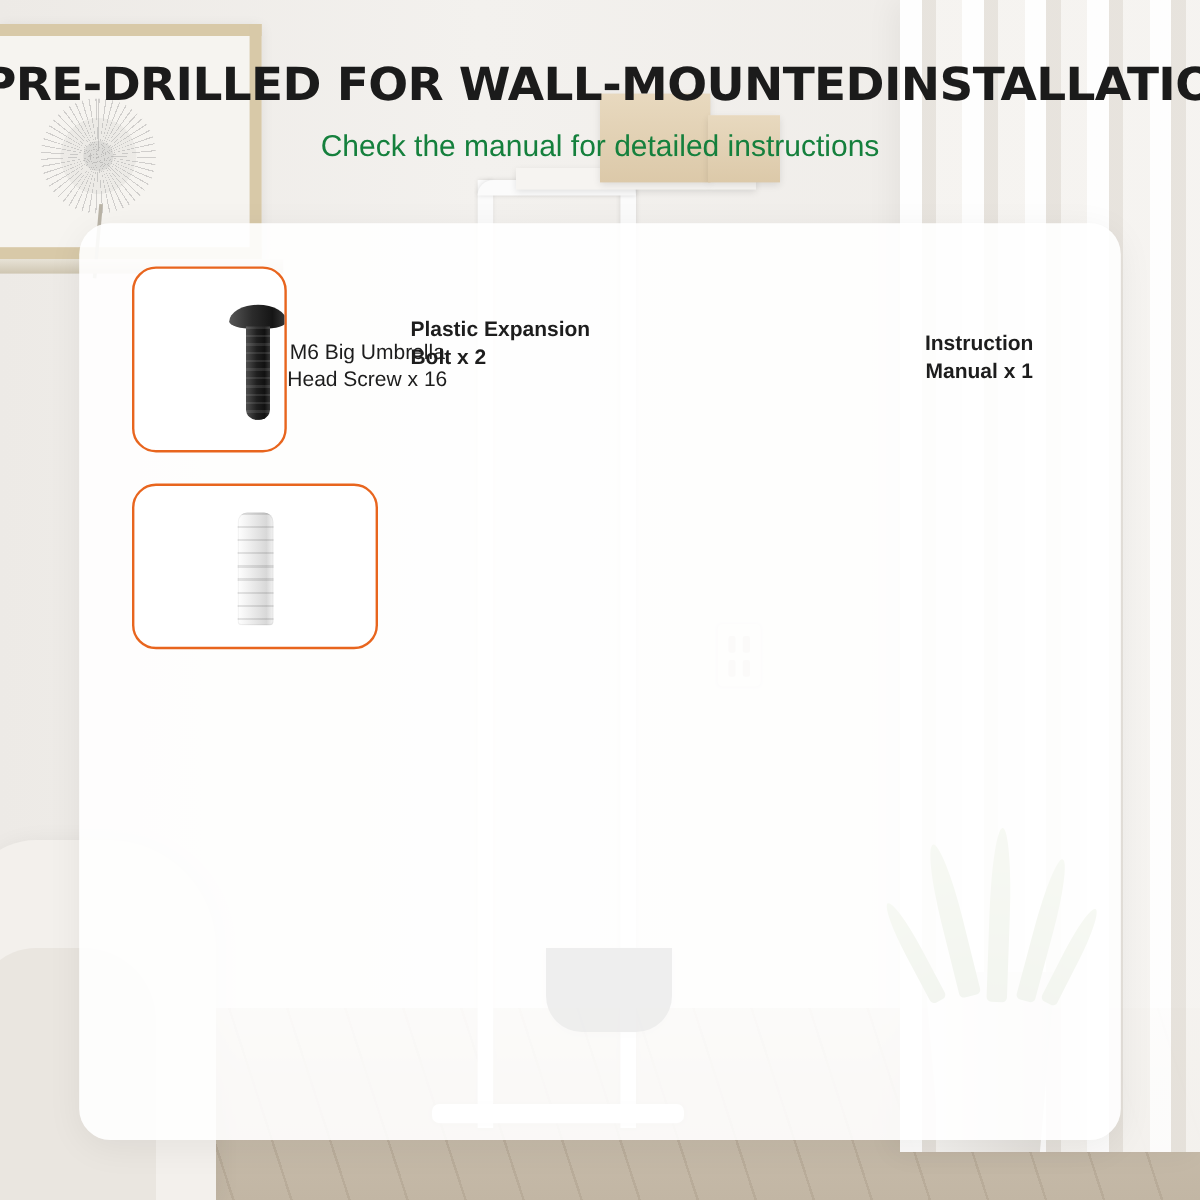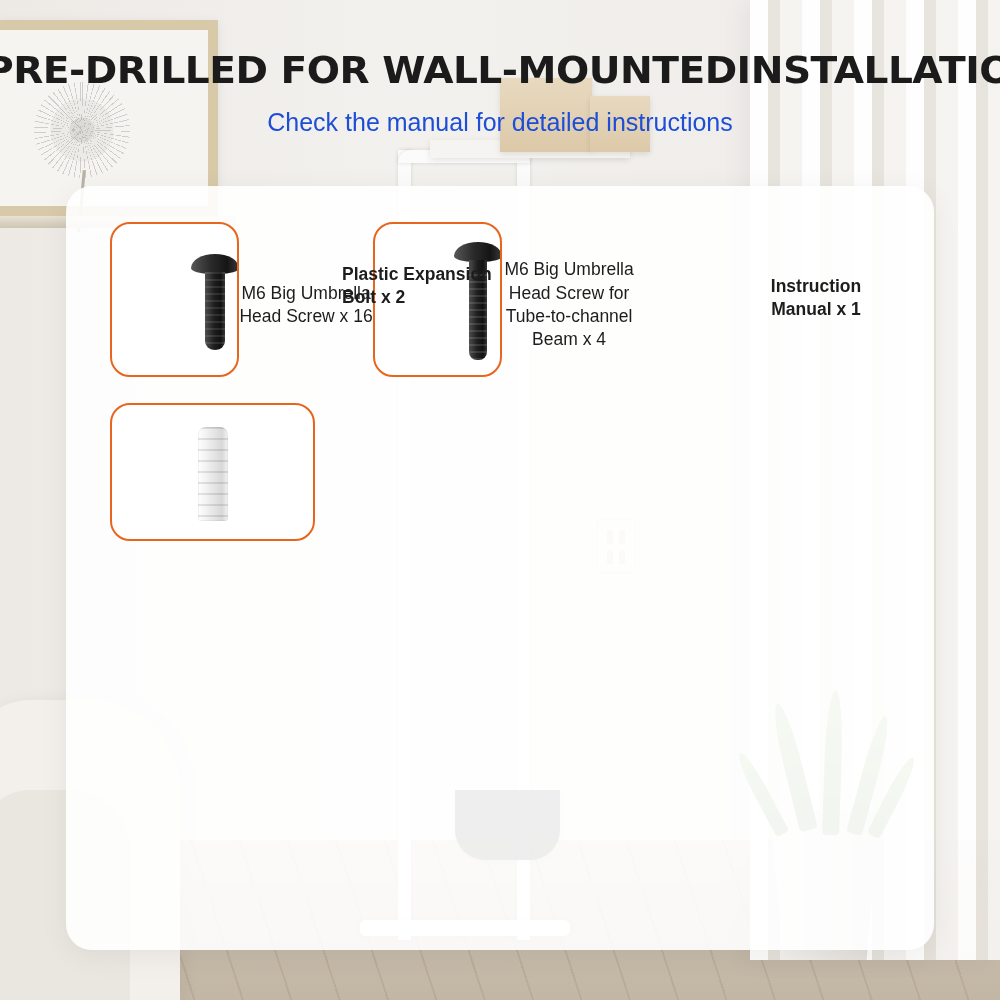--- a/index.html
+++ b/index.html
@@ -122,21 +122,21 @@
     font-size: 38px;
     letter-spacing: -0.5px;
     color: #1b1b1b;
     transform: scaleX(1.03);
     white-space: nowrap;
   }
   #subhead {
     position: absolute; top: 108px; left: 0; width: 1000px;
     text-align: center;
     font-size: 25px;
-    color: #1d4ed8;
+    color: #15803d;
   }
 
   
   .grid {
     position: absolute; left: 110px; top: 222px; width: 790px;
   }
   .row { display: flex; margin-bottom: 12px; }
   .cell { width: 263px; display: flex; flex-direction: row; align-items: center; }
   .cell.inline { flex-direction: row; align-items: center; justify-content: flex-start; }
 
@@ -271,28 +271,20 @@
     <div class="cell">
       <div class="swatch">
         <div class="pt head-dome" style="left:79px; top:30px; width:48px; height:20px;"></div>
         <div class="pt shaft" style="left:93px; top:48px; width:20px; height:78px; border-radius:0 0 9px 9px;"></div>
         <div class="pt" style="left:93px; top:48px; width:20px; height:78px; background:repeating-linear-gradient(to bottom, rgba(255,255,255,.10) 0 2px, rgba(0,0,0,0) 2px 7px); border-radius:0 0 9px 9px;"></div>
       </div>
       <div class="caption">M6 Big Umbrella Head Screw x 16</div>
     </div>
 
 
-    <div class="cell">
-      <div class="swatch">
-        <div class="pt head-dome" style="left:79px; top:18px; width:48px; height:20px;"></div>
-        <div class="pt shaft" style="left:94px; top:36px; width:18px; height:100px; border-radius:0 0 8px 8px;"></div>
-        <div class="pt" style="left:94px; top:50px; width:18px; height:86px; background:repeating-linear-gradient(to bottom, rgba(255,255,255,.12) 0 2px, rgba(0,0,0,0) 2px 7px); border-radius:0 0 8px 8px;"></div>
-      </div>
-      <div class="caption">M6 Big Umbrella Head Screw for Tube-to-channel Beam x 4</div>
-    </div>
 
   </div>
 
 
   <div class="row" style="margin-top:26px;">
 
     <div class="cell inline">
       <div class="swatch" style="height:138px;">
         <div class="anchor" style="left:86px; top:22px; width:30px; height:94px;"></div>
       </div>

